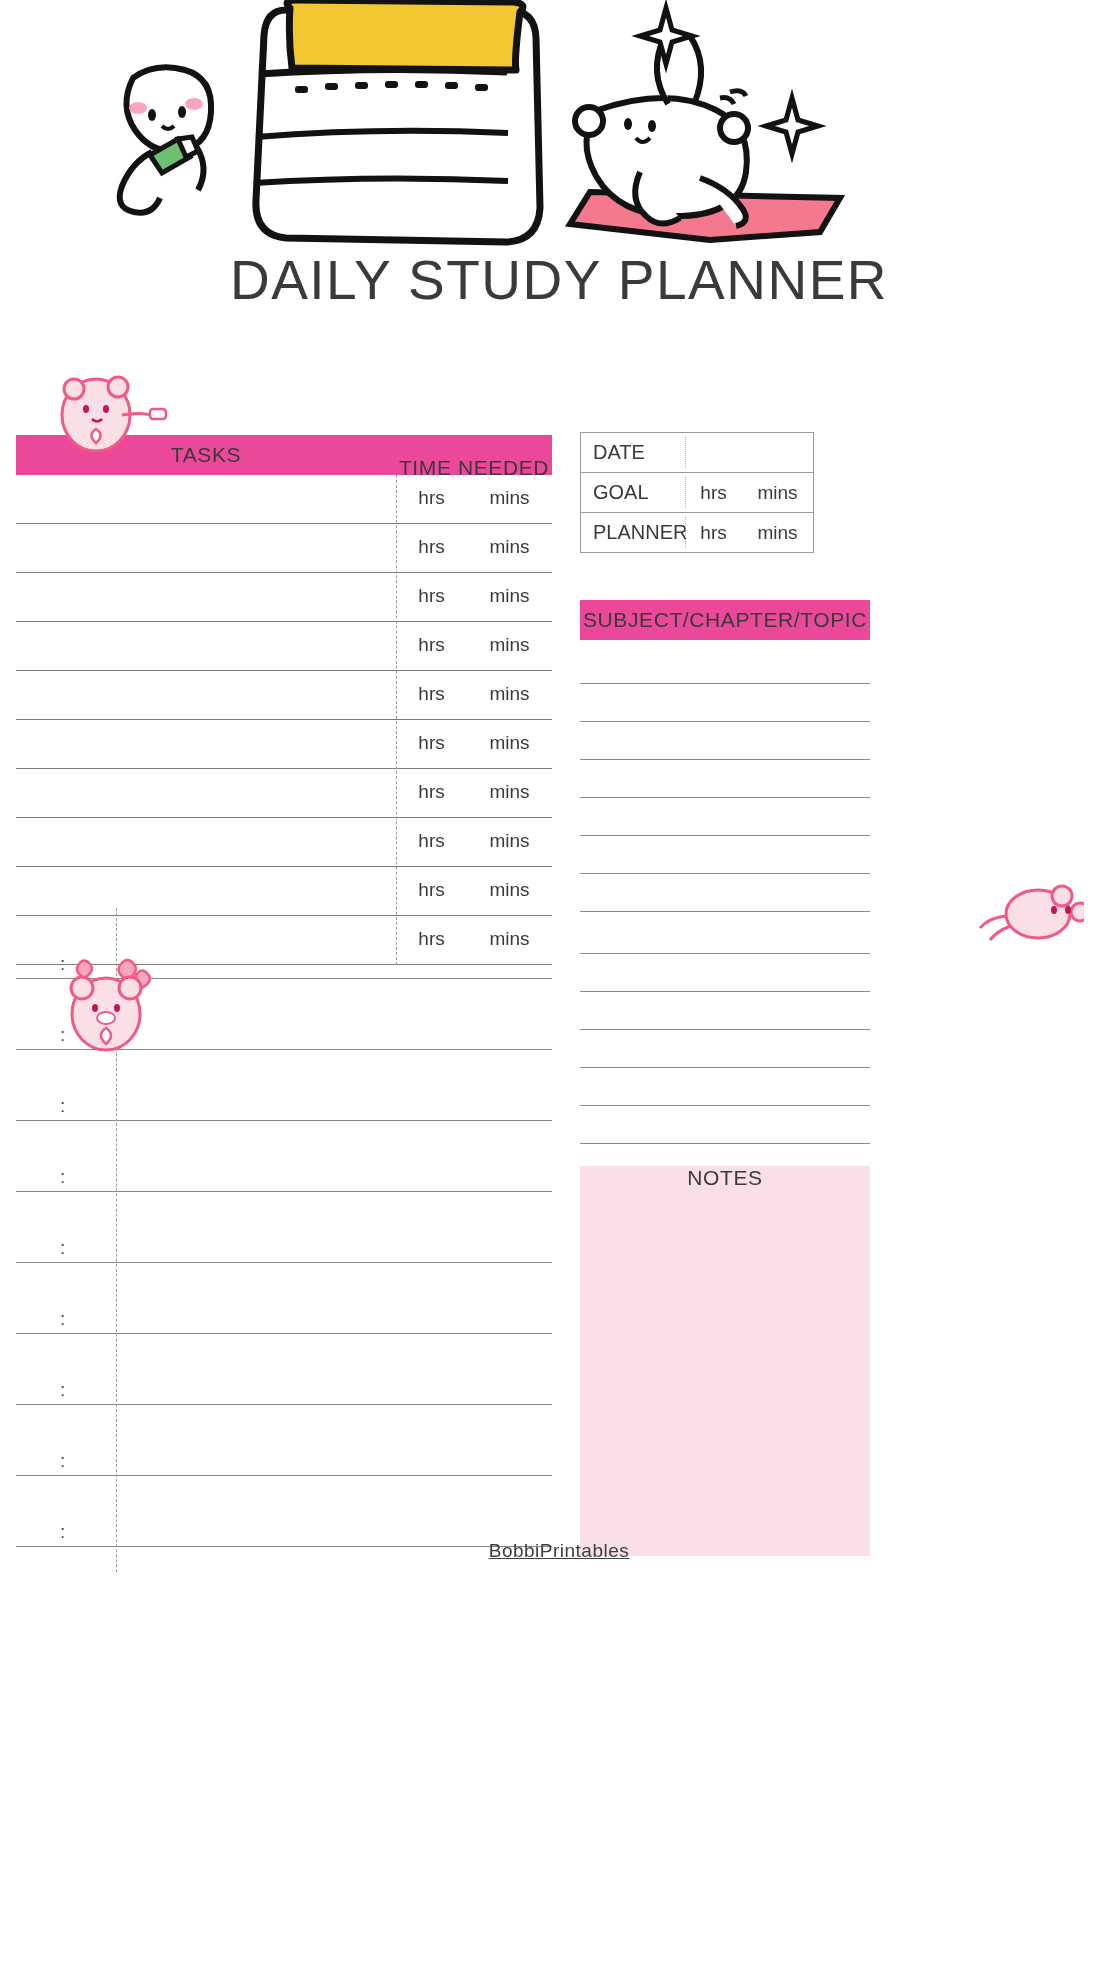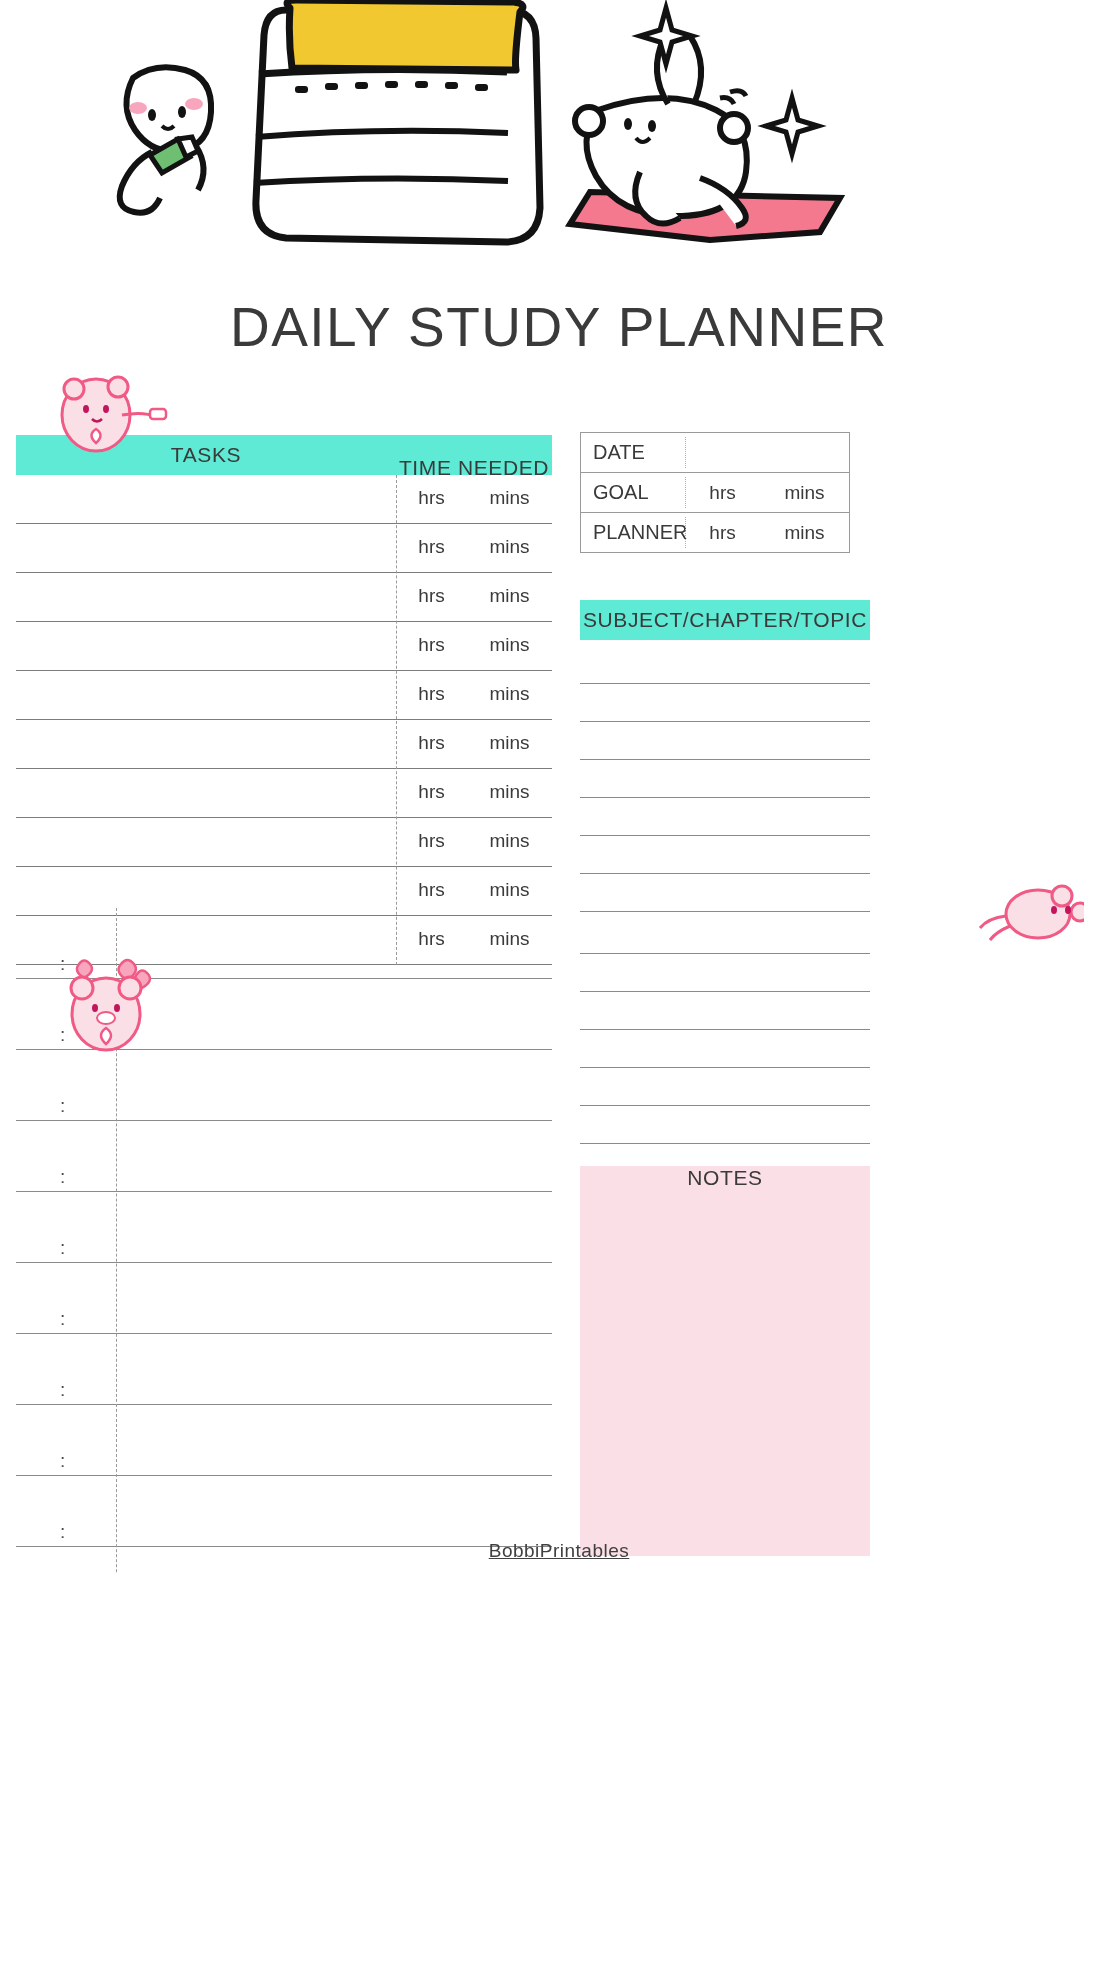--- a/index.html
+++ b/index.html
@@ -22,26 +22,25 @@
 
   .page-title {
     position: absolute;
     top: 248px; left: 0; width: 1118px;
     text-align: center;
     font-family: "Liberation Sans", sans-serif;
     font-size: 55px;
     letter-spacing: 1.5px;
     font-weight: 300;
     color: #3a3a3a;
-    margin-top: 47px;
   }
 
   
   .banner {
-    background: #5eead4;
+    background: #ec4899;
     display: flex;
     align-items: center;
     justify-content: center;
     font-size: 21px;
     letter-spacing: 0.6px;
     color: #3a3a3a;
   }
 
   
   .tasks-block { position: absolute; left: 16px; top: 435px; width: 536px; }
@@ -104,21 +103,21 @@
   .tt-rows::after {
     content: "";
     position: absolute;
     left: 100px; top: 0; bottom: 0;
     border-left: 1.5px dashed #9a9a9a;
   }
 
   
   .dga-table {
     position: absolute; left: 580px; top: 432px;
-    width: 270px;
+    width: 234px;
     border: 1.5px solid #9a9a9a;
     border-bottom: none;
   }
   .dga-row {
     height: 40px;
     border-bottom: 1.5px solid #9a9a9a;
     display: flex;
     align-items: center;
     position: relative;
   }

